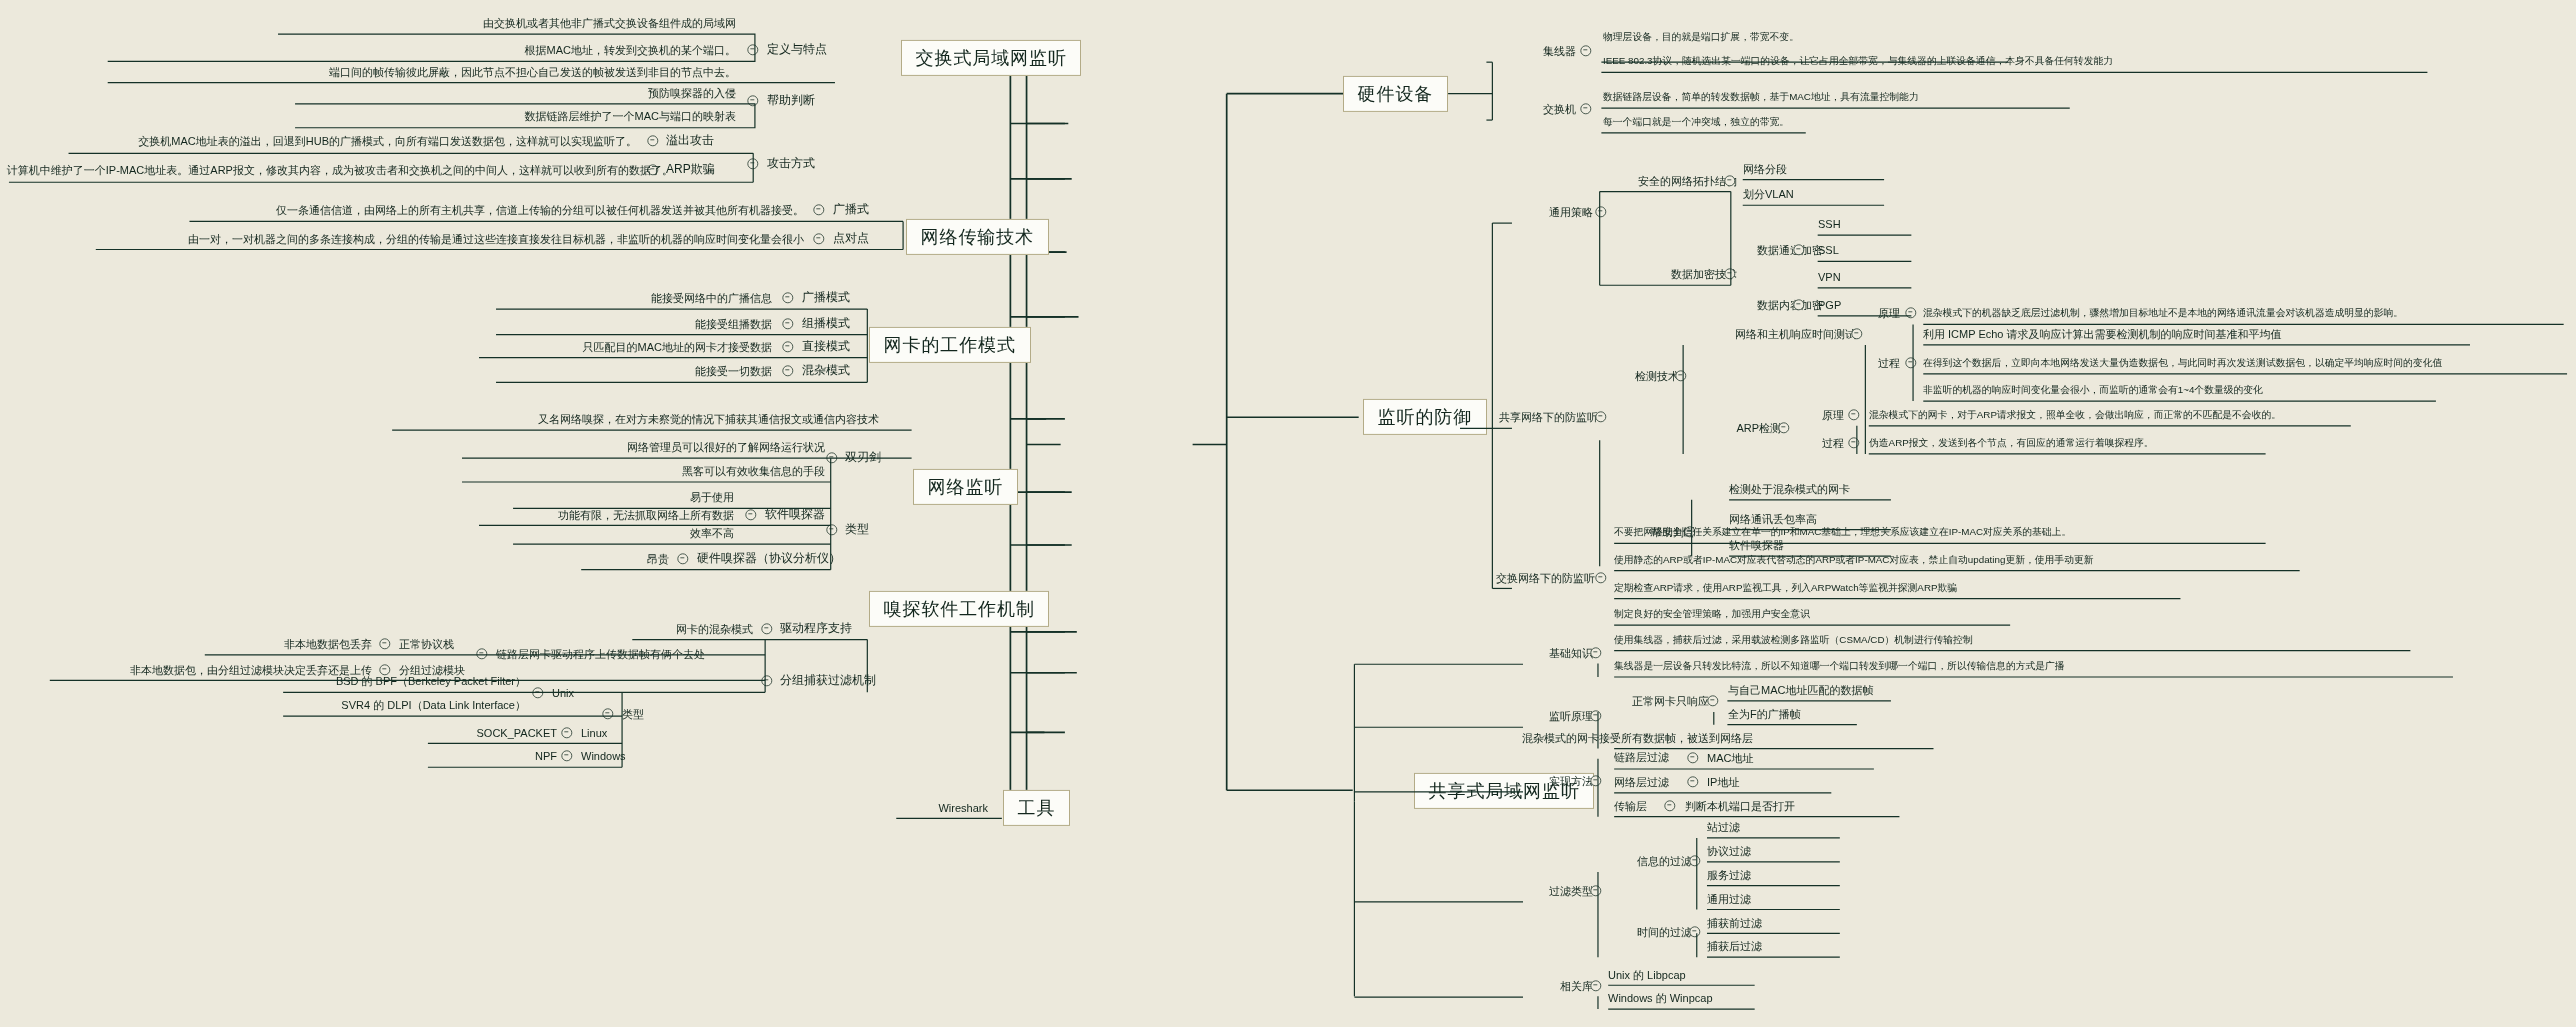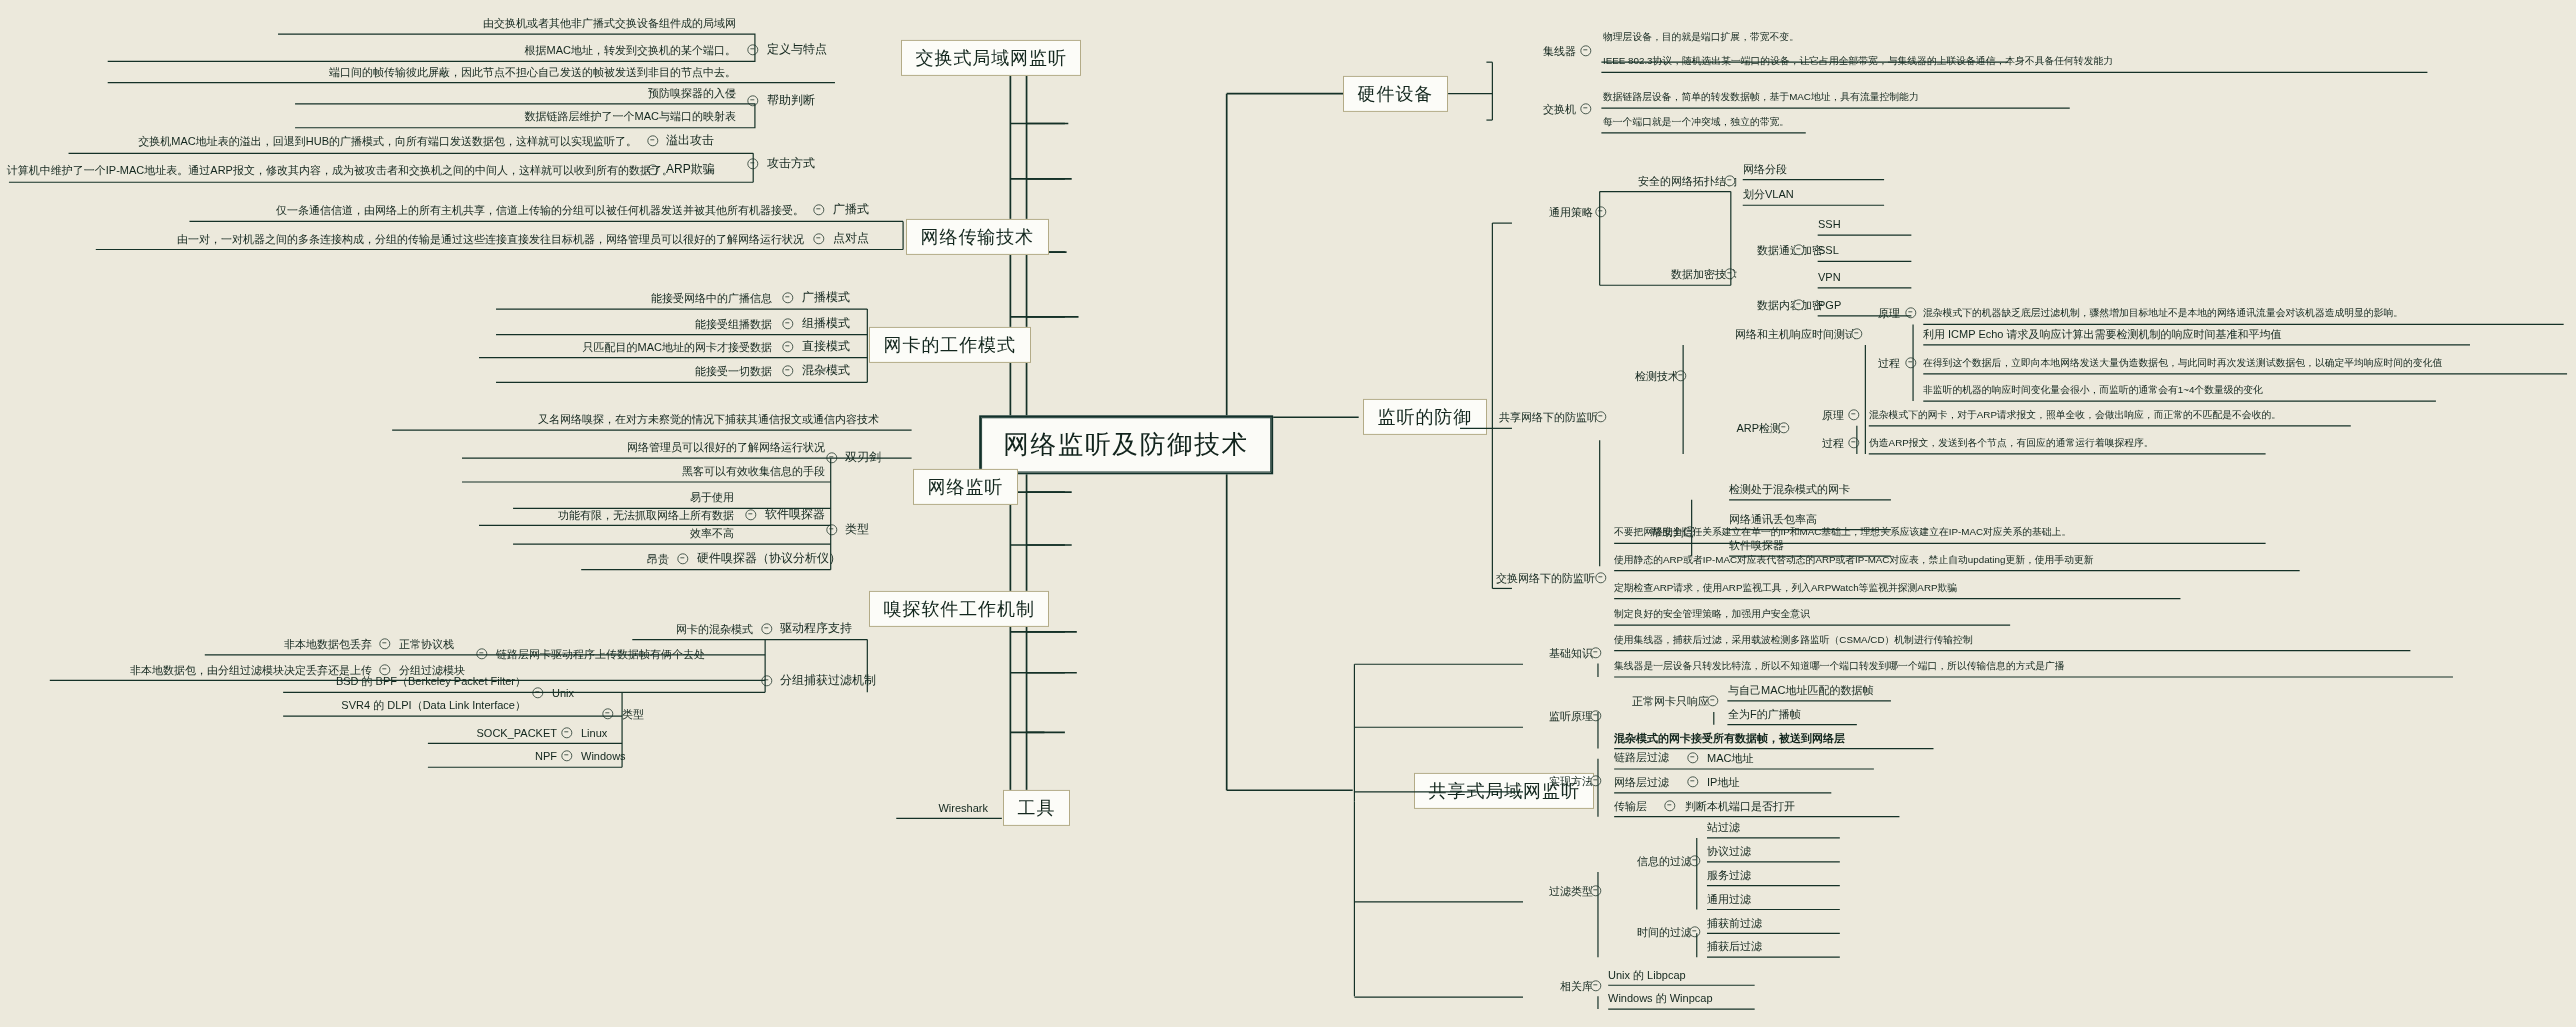--- a/index.html
+++ b/index.html
@@ -114,21 +114,20 @@
       <path d="M1250,68 L1186,68"></path>
 
       <path d="M1400,522 L1440,522"></path>
       <path d="M1440,110 L1440,928"></path>
       <path d="M1440,110 L1600,110"></path>
       <path d="M1440,490 L1595,490"></path>
       <path d="M1440,928 L1588,928"></path>
     </g>
   </svg>
 
-  <div class="root" style="left:1126px;top:445px;">网络监听及防御技术</div>
 
   <div class="b1" style="left:901px;top:58px;">交换式局域网监听</div>
   <div class="b1" style="left:906px;top:237px;">网络传输技术</div>
   <div class="b1" style="left:869px;top:345px;">网卡的工作模式</div>
   <div class="b1" style="left:913px;top:487px;">网络监听</div>
   <div class="b1" style="left:869px;top:609px;">嗅探软件工作机制</div>
   <div class="b1" style="left:1003px;top:808px;">工具</div>
 
   <div class="b1" style="left:1343px;top:94px;">硬件设备</div>
   <div class="b1" style="left:1363px;top:417px;">监听的防御</div>
@@ -152,21 +151,21 @@
   <div class="node b3 ra" style="left:66px;top:141px;width:571px;">交换机MAC地址表的溢出，回退到HUB的广播模式，向所有端口发送数据包，这样就可以实现监听了。</div>
   <div class="node b2 la" style="left:666px;top:170px;">ARP欺骗</div>
   <span class="tog" style="left:653px;top:170px;"></span>
   <div class="node b3 ra" style="left:6.8px;top:170px;width:630px;">计算机中维护了一个IP-MAC地址表。通过ARP报文，修改其内容，成为被攻击者和交换机之间的中间人，这样就可以收到所有的数据了。</div>
 
   <div class="node b2 la" style="left:833px;top:210px;">广播式</div>
   <span class="tog" style="left:819px;top:210px;"></span>
   <div class="node b3 ra" style="left:187px;top:210px;width:617px;">仅一条通信信道，由网络上的所有主机共享，信道上传输的分组可以被任何机器发送并被其他所有机器接受。</div>
   <div class="node b2 la" style="left:833px;top:239px;">点对点</div>
   <span class="tog" style="left:819px;top:239px;"></span>
-  <div class="node b3 ra" style="left:94px;top:239px;width:710px;">由一对，一对机器之间的多条连接构成，分组的传输是通过这些连接直接发往目标机器，网络管理员可以很好的了解网络运行状况</div>
+  <div class="node b3 ra" style="left:94px;top:239px;width:710px;">由一对，一对机器之间的多条连接构成，分组的传输是通过这些连接直接发往目标机器，非监听的机器的响应时间变化量会很小</div>
 
   <div class="node b2 la" style="left:802px;top:298px;">广播模式</div>
   <span class="tog" style="left:788px;top:298px;"></span>
   <div class="node b3 ra" style="left:494px;top:298px;width:278px;">能接受网络中的广播信息</div>
 
   <div class="node b2 la" style="left:802px;top:324px;">组播模式</div>
   <span class="tog" style="left:788px;top:324px;"></span>
   <div class="node b3 ra" style="left:494px;top:324px;width:278px;">能接受组播数据</div>
 
   <div class="node b2 la" style="left:802px;top:347px;">直接模式</div>
@@ -306,21 +305,21 @@
   <span class="tog" style="left:1596px;top:653px;"></span>
   <div class="node tiny la" style="left:1614px;top:640px;">使用集线器，捕获后过滤，采用载波检测多路监听（CSMA/CD）机制进行传输控制</div>
   <div class="node tiny la" style="left:1614px;top:666px;">集线器是一层设备只转发比特流，所以不知道哪一个端口转发到哪一个端口，所以传输信息的方式是广播</div>
 
   <div class="node b3 ra" style="left:1525px;top:716px;width:68px;">监听原理</div>
   <span class="tog" style="left:1596px;top:716px;"></span>
   <div class="node b3 ra" style="left:1610px;top:701px;width:99px;">正常网卡只响应</div>
   <span class="tog" style="left:1713px;top:701px;"></span>
   <div class="node b3 la" style="left:1728px;top:690px;">与自己MAC地址匹配的数据帧</div>
   <div class="node b3 la" style="left:1728px;top:714px;">全为F的广播帧</div>
-  <div class="node b3 la" style="left:1614px;top:738px;font-weight:bold;">混杂模式的网卡接受所有数据帧，被送到网络层</div>
+  <div class="node b3 la" style="left:1522px;top:738px;">混杂模式的网卡接受所有数据帧，被送到网络层</div>
 
   <div class="node b3 ra" style="left:1525px;top:781px;width:68px;">实现方法</div>
   <span class="tog" style="left:1596px;top:781px;"></span>
   <div class="node b3 la" style="left:1614px;top:758px;font-family:Liberation Mono, monospace;">链路层过滤</div>
   <span class="tog" style="left:1693px;top:758px;"></span>
   <div class="node b3 la" style="left:1707px;top:758px;">MAC地址</div>
   <div class="node b3 la" style="left:1614px;top:782px;">网络层过滤</div>
   <span class="tog" style="left:1693px;top:782px;"></span>
   <div class="node b3 la" style="left:1707px;top:782px;">IP地址</div>
   <div class="node b3 la" style="left:1614px;top:806px;">传输层</div>

